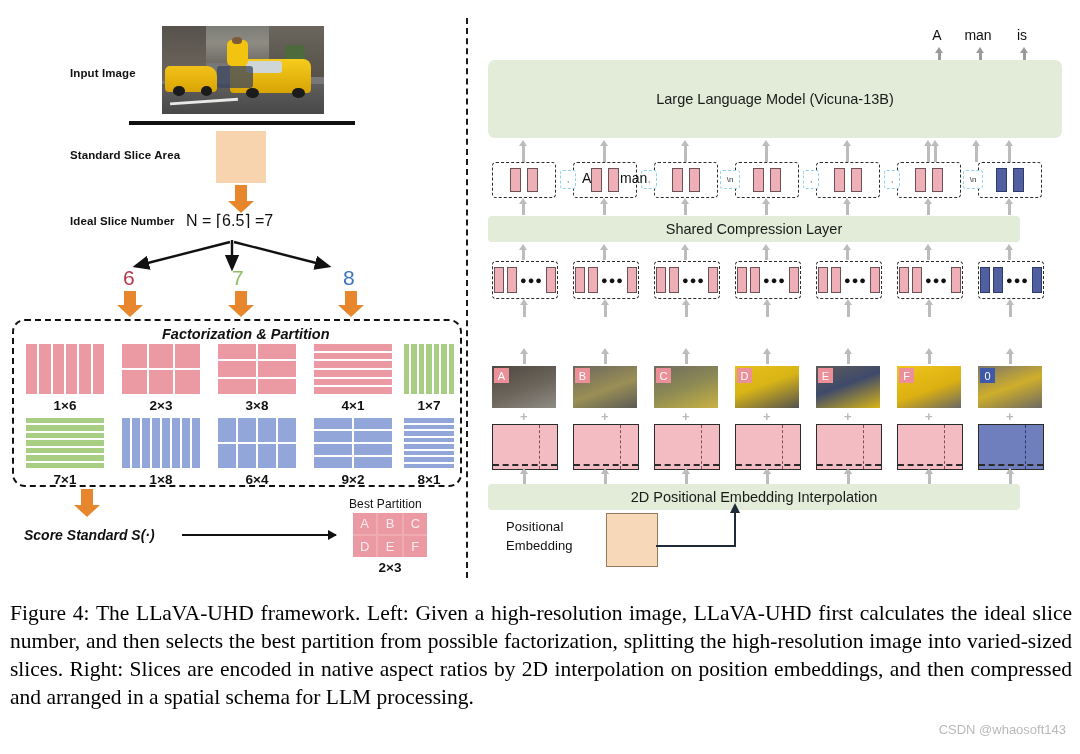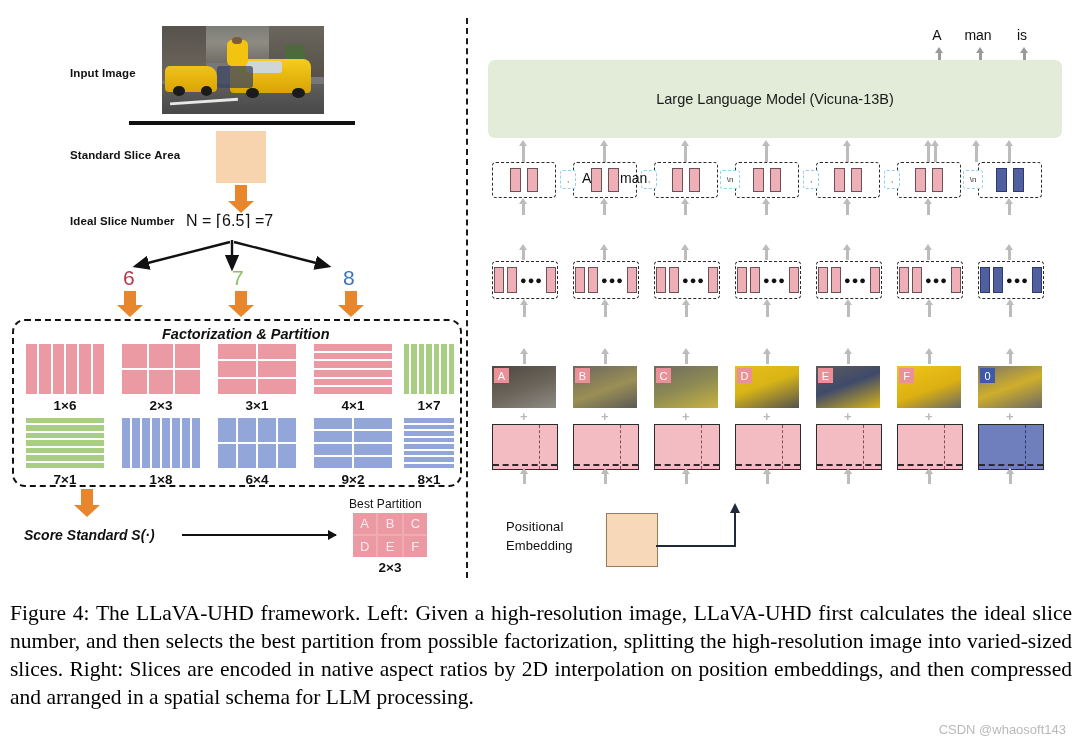--- a/index.html
+++ b/index.html
@@ -238,21 +238,21 @@
         </div>
         <div class="tilelabel" style="left: 122px; top: 398px; width: 78px;">2×3</div>
         <div class="tile" style="left: 218px; top: 344px; width: 78px; height: 50px; display: grid; gap: 2px; background: rgb(255, 255, 255); grid-template-columns: repeat(2, 1fr); grid-template-rows: repeat(3, 1fr);">
           <div style="background: rgb(235, 154, 164);"></div>
           <div style="background: rgb(235, 154, 164);"></div>
           <div style="background: rgb(235, 154, 164);"></div>
           <div style="background: rgb(235, 154, 164);"></div>
           <div style="background: rgb(235, 154, 164);"></div>
           <div style="background: rgb(235, 154, 164);"></div>
         </div>
-        <div class="tilelabel" style="left: 218px; top: 398px; width: 78px;">3×1</div>
+        <div class="tilelabel" style="left: 218px; top: 398px; width: 78px;">3×8</div>
         <div class="tile" style="left: 314px; top: 344px; width: 78px; height: 50px; display: grid; gap: 2px; background: rgb(255, 255, 255); grid-template-columns: repeat(1, 1fr); grid-template-rows: repeat(6, 1fr);">
           <div style="background: rgb(235, 154, 164);"></div>
           <div style="background: rgb(235, 154, 164);"></div>
           <div style="background: rgb(235, 154, 164);"></div>
           <div style="background: rgb(235, 154, 164);"></div>
           <div style="background: rgb(235, 154, 164);"></div>
           <div style="background: rgb(235, 154, 164);"></div>
         </div>
         <div class="tilelabel" style="left: 314px; top: 398px; width: 78px;">4×1</div>
         <div class="tile" style="left: 404px; top: 344px; width: 50px; height: 50px; display: grid; gap: 2px; background: rgb(255, 255, 255); grid-template-columns: repeat(7, 1fr); grid-template-rows: repeat(1, 1fr);">
@@ -471,20 +471,21 @@
         <div class="uparrow" style="left: 458px; top: 198px; height: 17px;">
           <div class="h"></div>
           <div class="s" style="height:11px;"></div>
         </div>
         <div class="uparrow" style="left: 539px; top: 198px; height: 17px;">
           <div class="h"></div>
           <div class="s" style="height:11px;"></div>
         </div>
       </div>
 
+    <div class="greenbar" style="left:22px;top:216px;width:532px;height:26px;">Shared Compression Layer</div>
 
     <div id="comp-in-arrows">
         <div class="uparrow" style="left: 53px; top: 244px; height: 16px;">
           <div class="h"></div>
           <div class="s" style="height:10px;"></div>
         </div>
         <div class="uparrow" style="left: 134px; top: 244px; height: 16px;">
           <div class="h"></div>
           <div class="s" style="height:10px;"></div>
         </div>
@@ -732,20 +733,21 @@
         <div class="uparrow" style="left: 459px; top: 468px; height: 0px;">
           <div class="h"></div>
           <div class="s" style="height:-6px;"></div>
         </div>
         <div class="uparrow" style="left: 540px; top: 468px; height: 0px;">
           <div class="h"></div>
           <div class="s" style="height:-6px;"></div>
         </div>
       </div>
 
+    <div class="greenbar" style="left:22px;top:484px;width:532px;height:26px;">2D Positional Embedding Interpolation</div>
 
     <div class="lbl" style="left:40px;top:519px;font-weight:400;font-size:13px;">Positional</div>
     <div class="lbl" style="left:40px;top:538px;font-weight:400;font-size:13px;">Embedding</div>
 
     <div class="pebox" style="left:140px;top:513px;width:50px;height:52px;"></div>
 
     <div class="peline" style="left:190px;top:545px;width:80px;height:2px;"></div>
     <div class="peline v" style="left:268px;top:512px;width:2px;height:35px;"></div>
   </div>
 </div>

